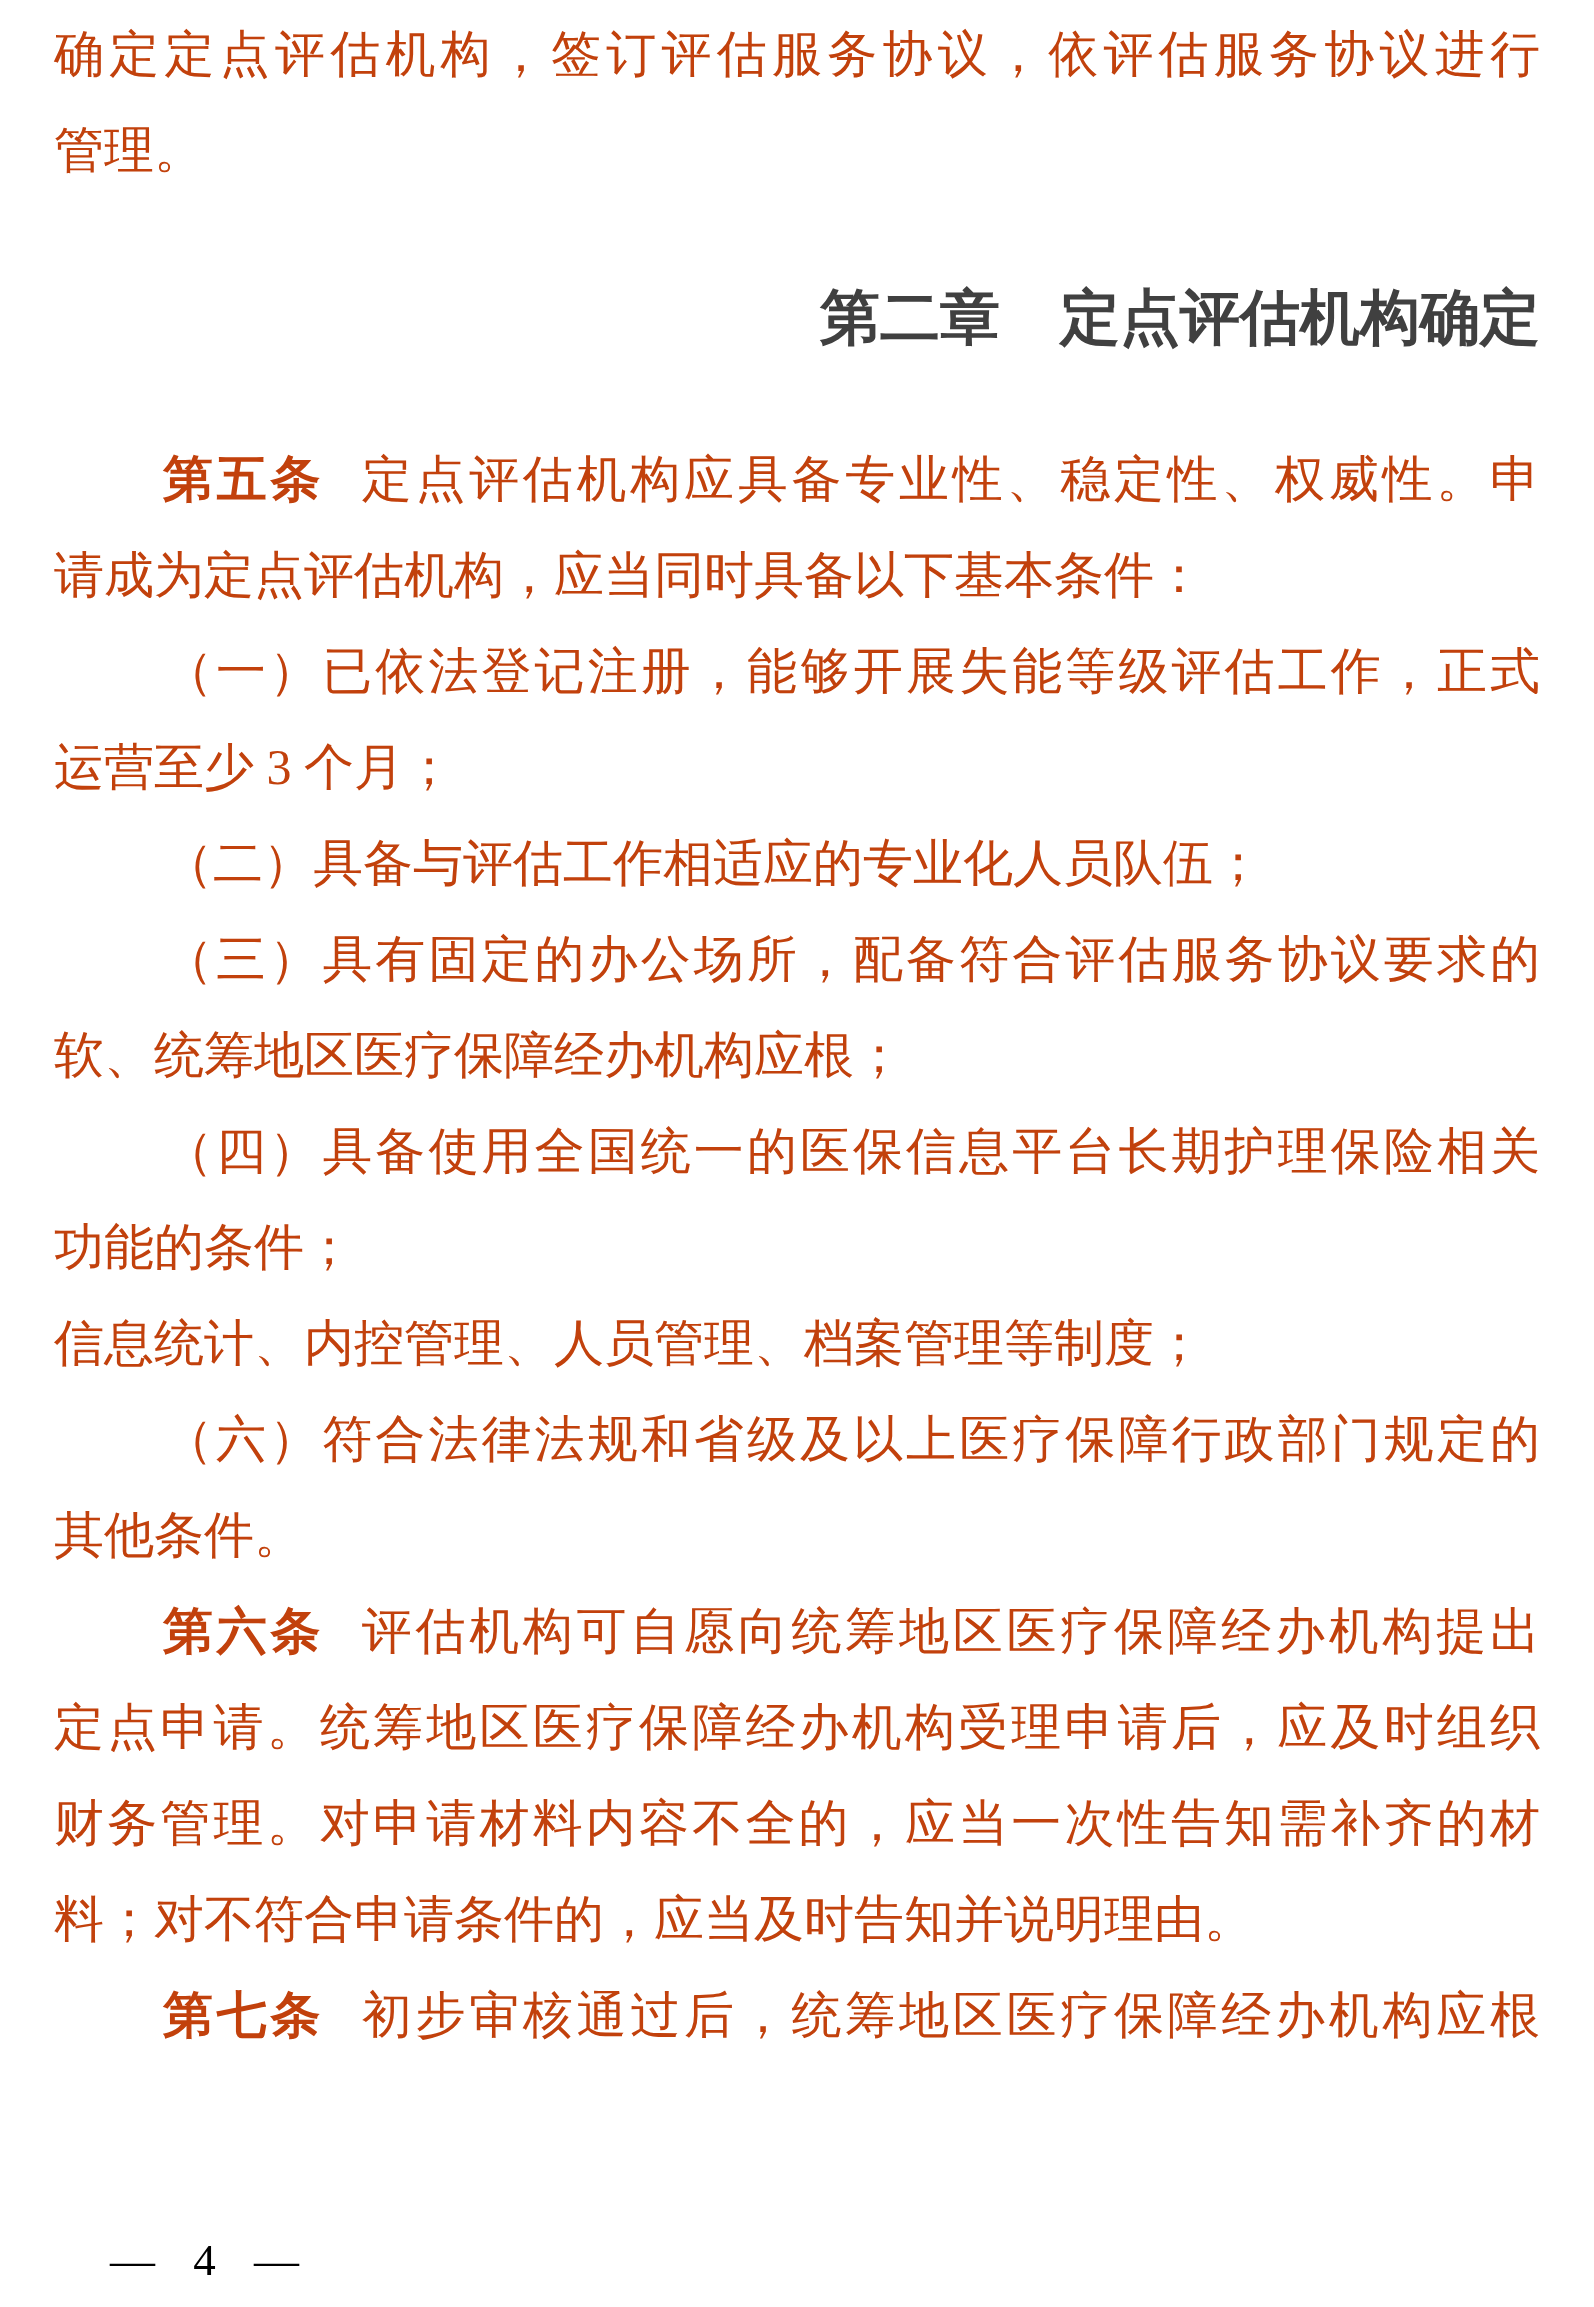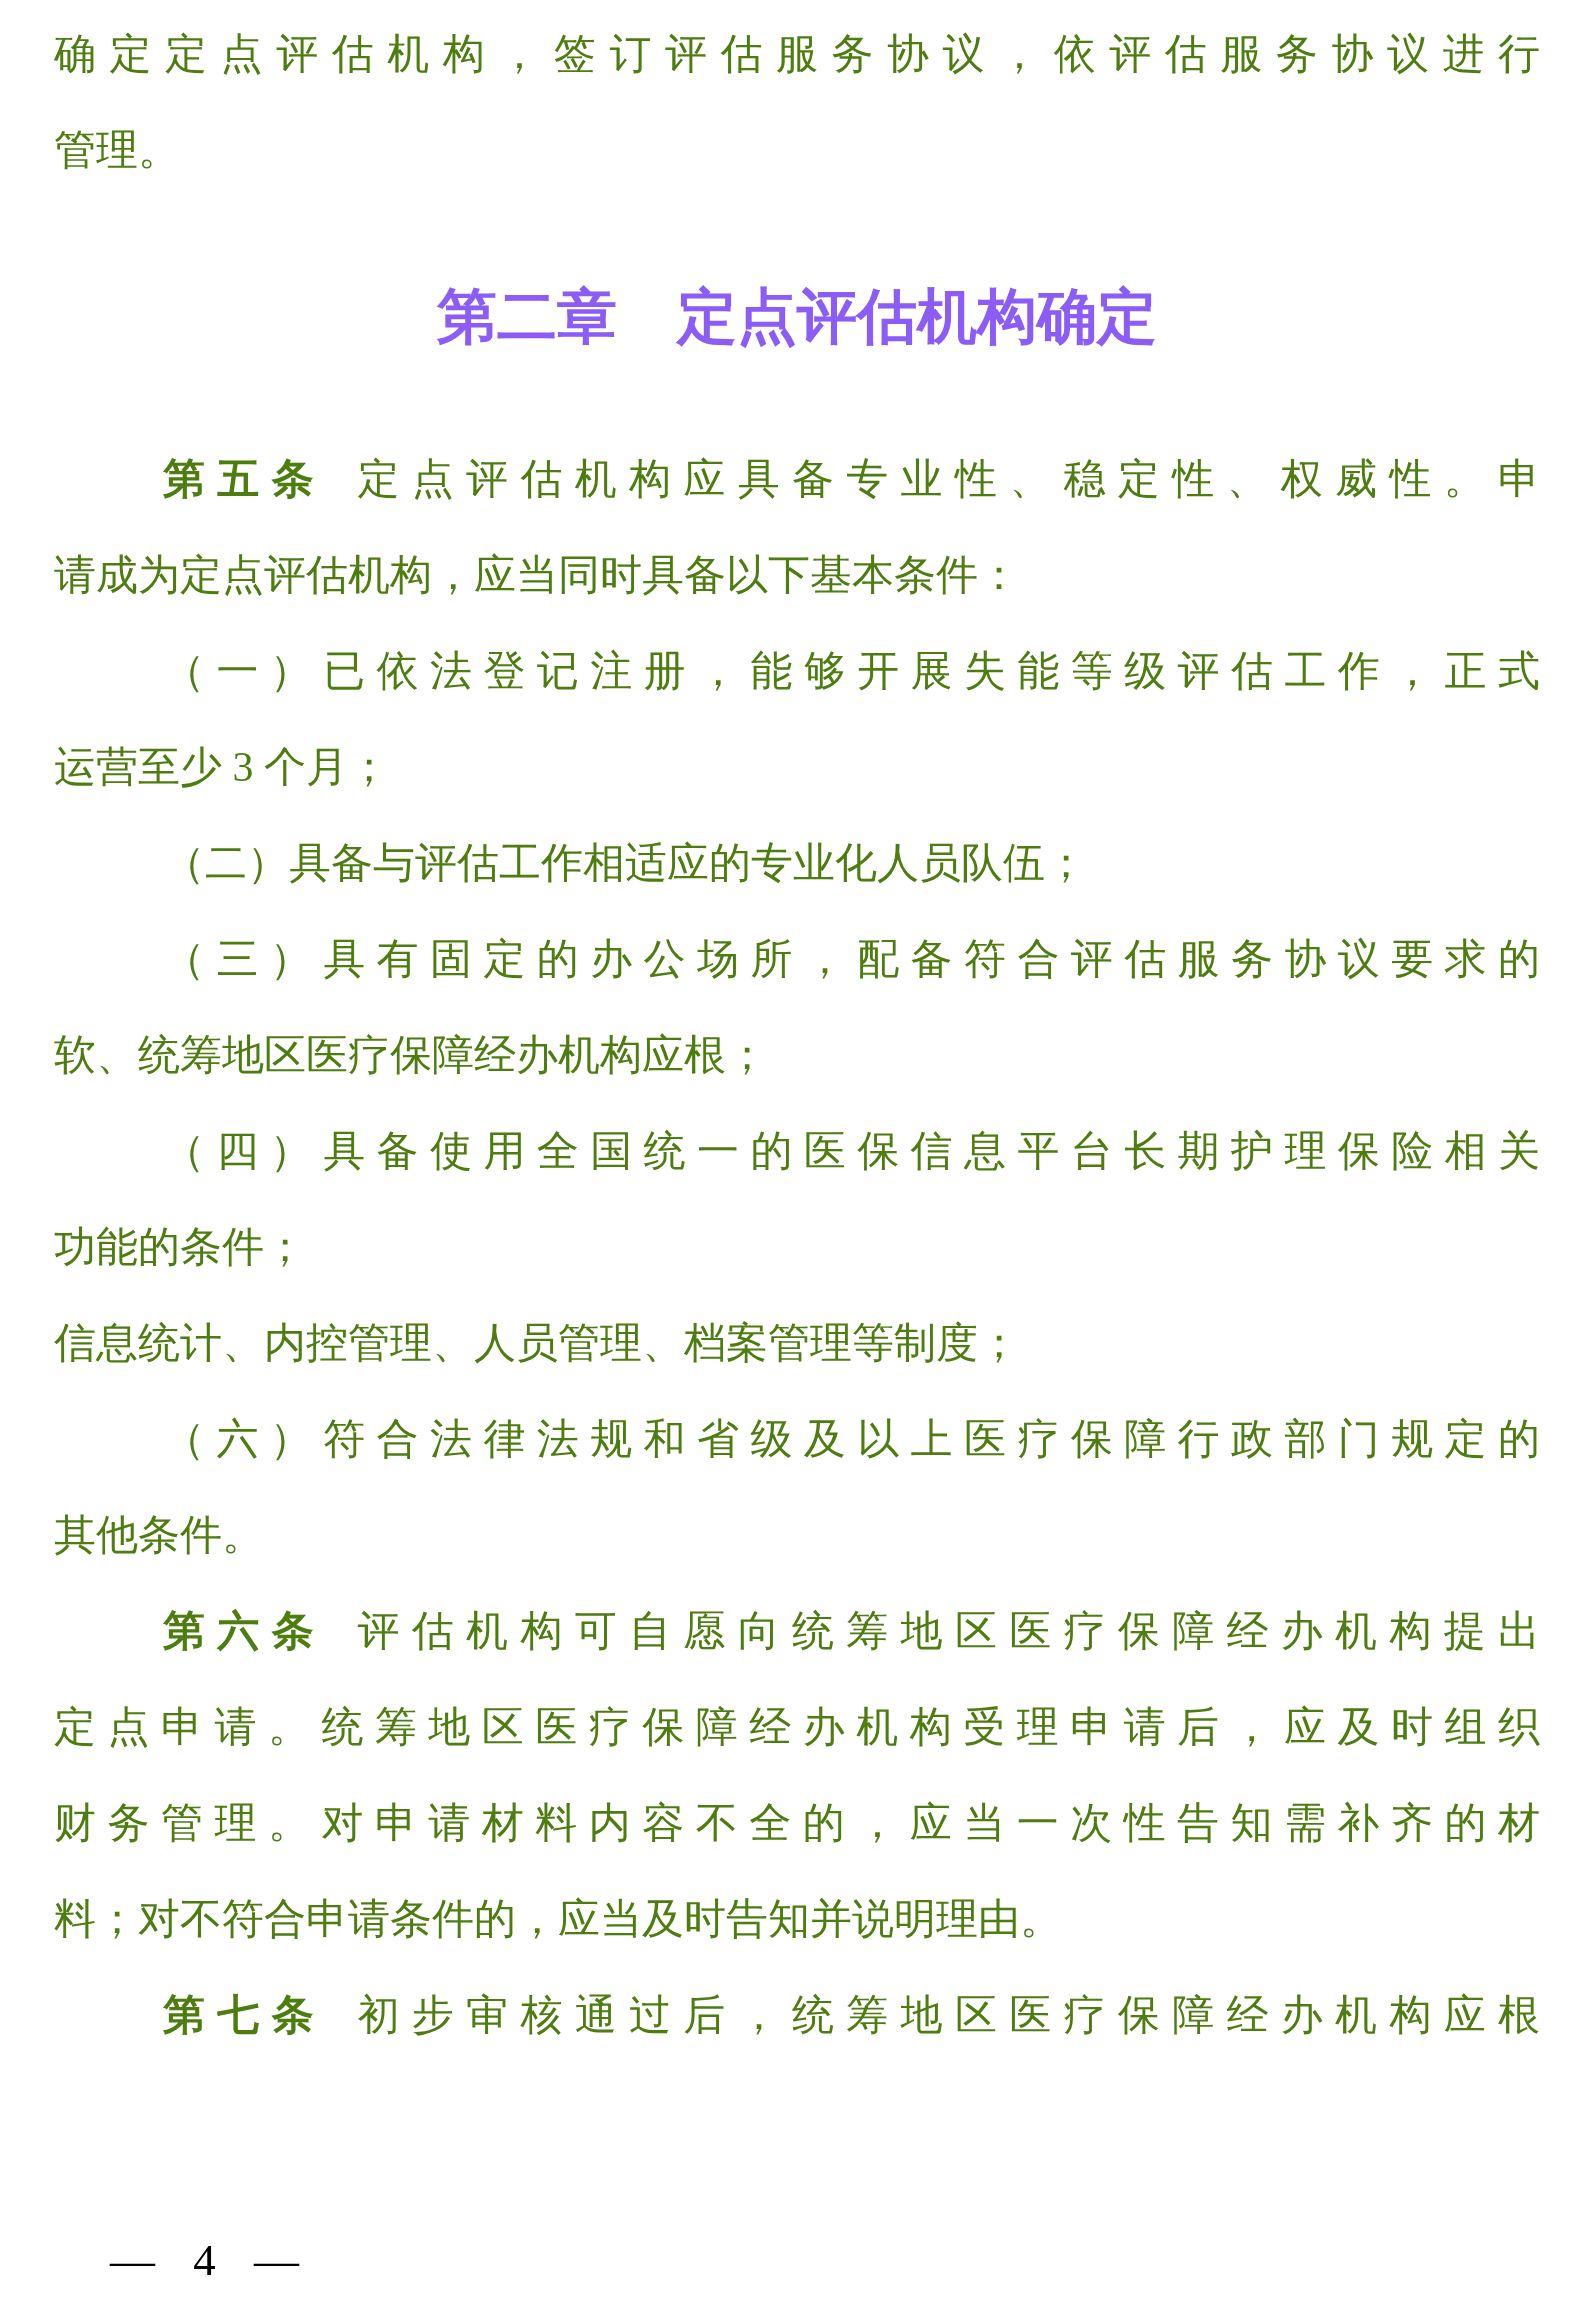--- a/index.html
+++ b/index.html
@@ -16,48 +16,48 @@
     overflow: hidden;
     font-family: "Liberation Serif", serif;
   }
   .doc-body {
     position: absolute;
     left: 54px;
     top: 6px;
     width: 1486px;
   }
   .line {
-    font-size: 42px;
+    font-size: 50px;
     line-height: 96px;
     height: 96px;
     white-space: pre-wrap;
     font-family: "Liberation Serif", serif;
-    color: #4d7c0f;
+    color: #c2410c;
   }
   .line.justify {
     text-align: justify;
     text-align-last: justify;
   }
   .line.indent {
     padding-left: 109px;
   }
   .prefix {
     font-family: "Liberation Sans", sans-serif;
     font-weight: 700;
     margin-right: 0.75em;
   }
   .heading {
-    text-align: center;
-    font-family: Liberation Serif, serif;
+    text-align: right;
+    font-family: Liberation Sans, sans-serif;
     font-weight: 700;
     font-size: 60px;
     height: 109px;
     line-height: 109px;
     margin: 65px 0 59px 0;
-    color: #8b5cf6;
+    color: #404040;
   }
   .heading .chapter-no {
     margin-right: 1em;
   }
   .page-number {
     position: absolute;
     left: 110px;
     top: 2233px;
     font-size: 45px;
     line-height: 54px;

